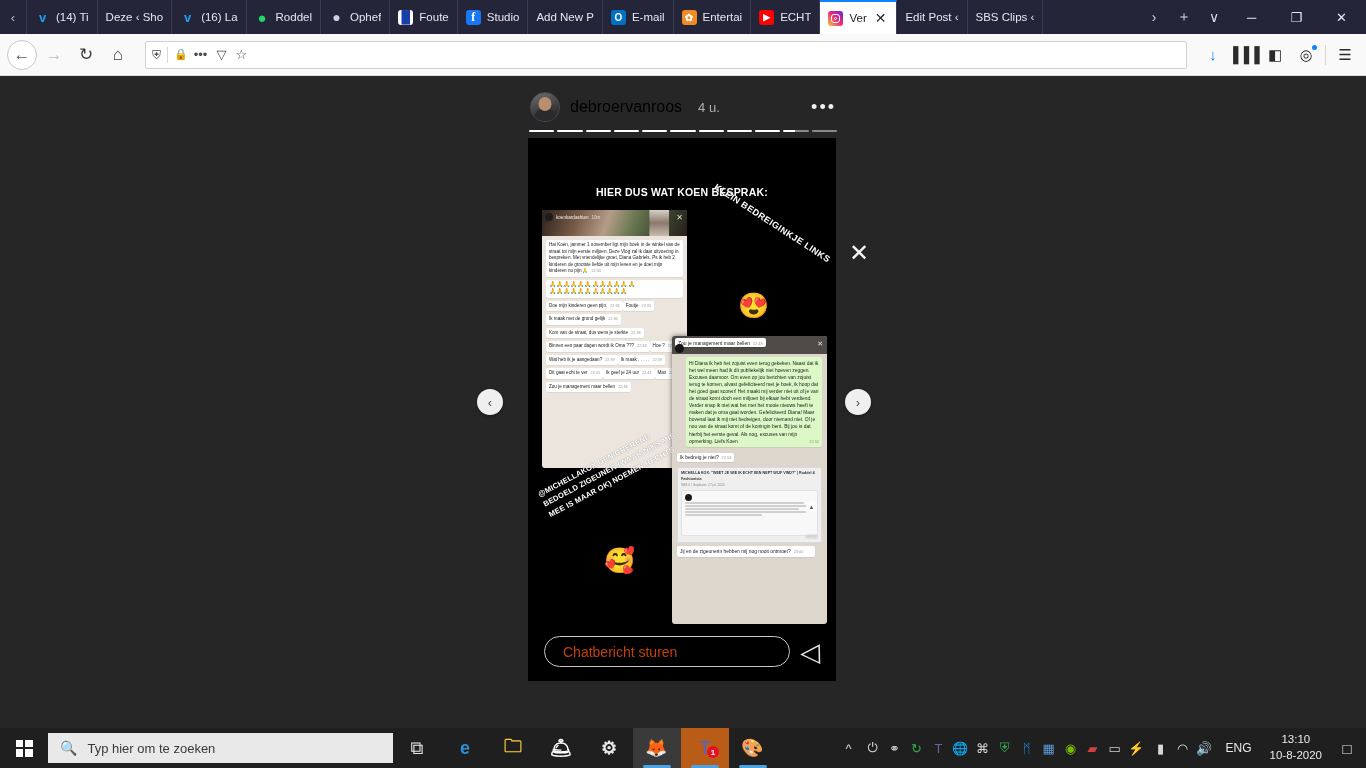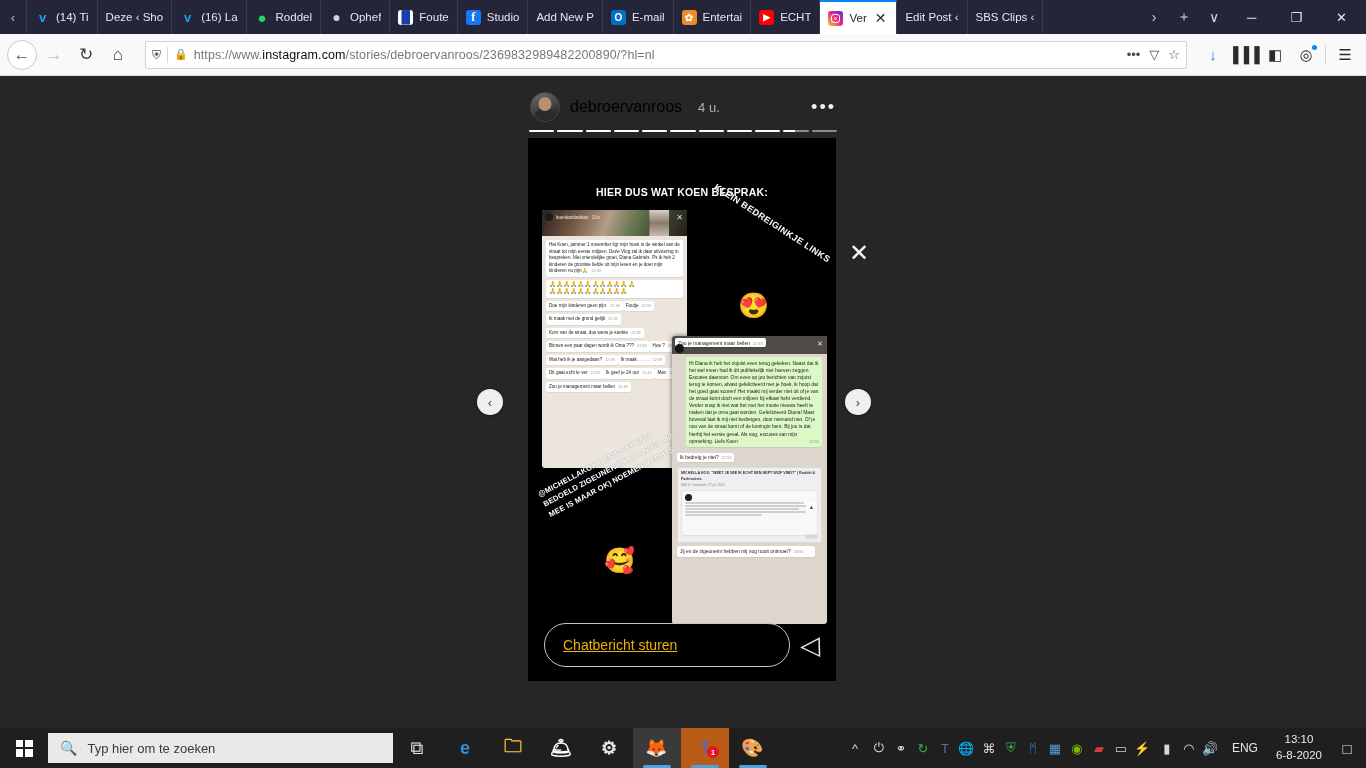--- a/index.html
+++ b/index.html
@@ -432,29 +432,28 @@
   }
 
   .story-reply {
     position: absolute;
     left: 0; right: 0; bottom: 14px;
     display: flex; align-items: center; gap: 10px;
     padding: 0 16px;
   }
   .reply-box {
     flex: 1;
-    height: 44px;
+    height: 31px;
     border: 1px solid #c7c7c7;
     border-radius: 22px;
     background: transparent;
     display: flex; align-items: center;
     padding: 0 18px;
-    color: #eab308;
+    color: #c2410c;
     font-size: 14px;
-    text-decoration: underline;
   }
   .send-icon { color: #e8e8e8; font-size: 26px; line-height: 1; transform: rotate(-1deg); }
 
   .nav-arrow {
     position: absolute;
     top: 50%;
     transform: translateY(-50%);
     width: 26px; height: 26px;
     border-radius: 50%;
     background: #efefef;
@@ -622,21 +621,20 @@
 <div class="navbar">
   <div class="nav-btn back">←</div>
   <div class="nav-btn fwd">→</div>
   <div class="nav-btn">↻</div>
   <div class="nav-btn">⌂</div>
 
   <div class="urlbar">
     <span class="shield-icon">⛨</span>
     <span class="url-sep"></span>
     <span class="lock-icon">🔒</span>
-    <span class="url-text"><span class="dim">https://www.</span><span>instagram.com</span><span class="dim">/stories/debroervanroos/2369832989482200890/?hl=nl</span></span>
     <span class="url-icons">
       <span>•••</span>
       <span>▽</span>
       <span>☆</span>
     </span>
   </div>
 
   <div class="nav-right">
     <div class="nr-btn dl">↓</div>
     <div class="nr-btn">▐▐▐</div>
@@ -843,17 +841,17 @@
         <div class="tray-icon">
           <span>◠</span>
         </div>
         <div class="tray-icon">
           <span>🔊</span>
         </div>
       </div>
     <div class="tray-lang">ENG</div>
     <div class="tray-clock">
       <div>13:10</div>
-      <div>6-8-2020</div>
+      <div>10-8-2020</div>
     </div>
     <div class="tray-notif">□</div>
   </div>
 </div>
 
 </body></html>

